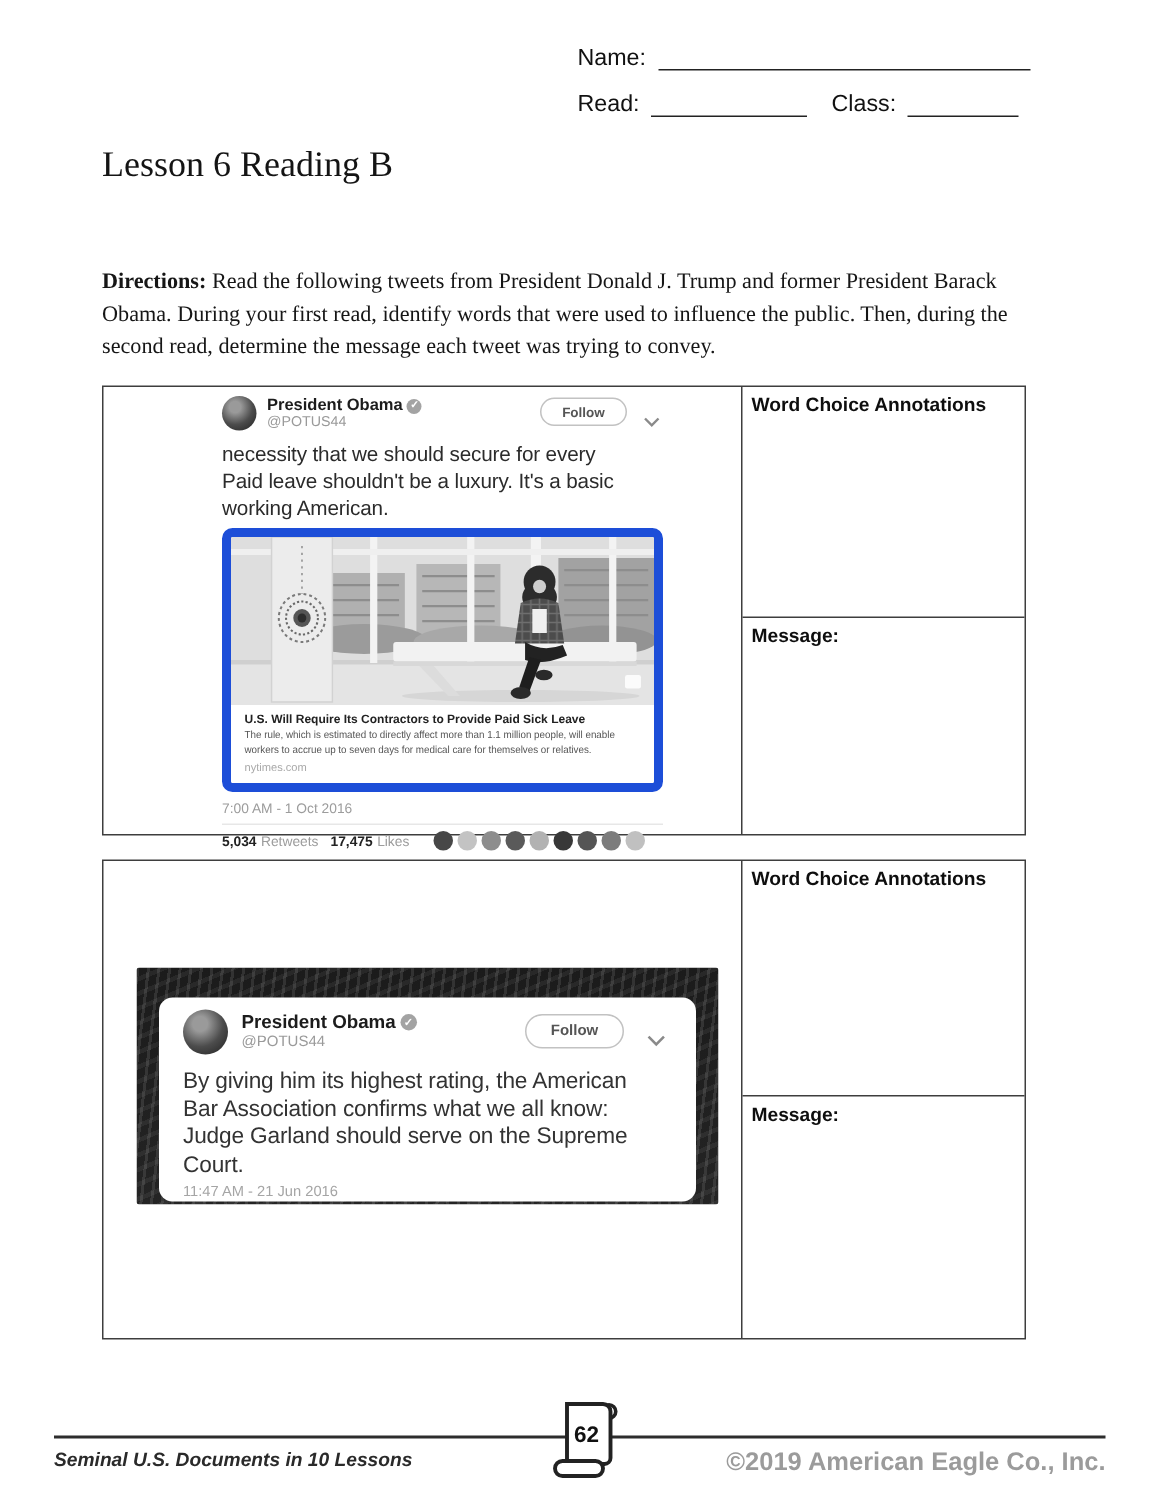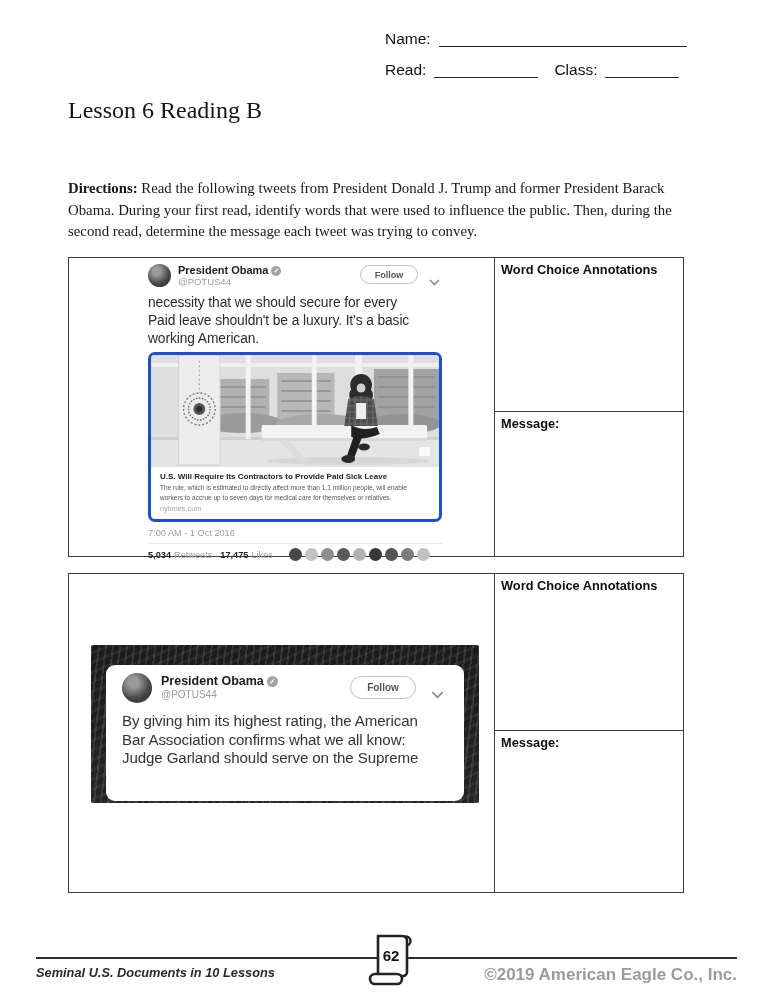--- a/index.html
+++ b/index.html
@@ -49,21 +49,21 @@
   .badge { display:inline-block; width:10px; height:10px; border-radius:50%; background:#a3a3a3;
     color:#fff; font-size:7px; line-height:10px; text-align:center; margin-left:3px; vertical-align:1px; }
   .follow-pill { position:absolute; display:flex; align-items:center; justify-content:center;
     border:1px solid #c2c2c2; border-radius:999px; background:#fff; color:#555; font-weight:700; cursor:pointer; }
   .tweet1 .follow-pill { right:24px; top:2px; width:58px; height:19px; font-size:9px; }
   .chev { position:absolute; }
   .tweet1 .chev { right:2px; top:9px; }
   .t1-text { margin-top:5px; font-size:13.8px; line-height:18px; color:#2b2b2b; letter-spacing:-.1px; }
   .t1-text div { white-space:nowrap; }
 
-  .link-card { margin-top:4px; border:3px solid #1d4ed8; border-radius:7px; overflow:hidden; background:#fff; cursor:pointer; }
+  .link-card { margin-top:4px; border:6px solid #1d4ed8; border-radius:7px; overflow:hidden; background:#fff; cursor:pointer; }
   .card-photo { display:block; width:100%; height:112px; }
   .card-body { padding:5px 9px 6px; }
   .card-title { font-size:8px; font-weight:700; color:#222; white-space:nowrap; }
   .card-desc { margin-top:2px; font-size:6.9px; line-height:9.6px; color:#555; }
   .card-desc div { white-space:nowrap; display:inline-block; transform:scaleX(.95); transform-origin:left; }
   .card-src { margin-top:2px; font-size:7.4px; color:#a8a8a8; }
 
   .t1-time { margin-top:6px; font-size:9.2px; color:#9c9c9c; }
   .t1-div { margin-top:5px; border-top:1px solid #e7e7e7; }
   .t1-stats { margin-top:4px; display:flex; align-items:center; font-size:9.2px; }
@@ -248,21 +248,23 @@
           <span class="chev">
             <svg width="13" height="8" viewBox="0 0 11 7">
                 <path d="M1 1 L5.5 5.5 L10 1" fill="none" stroke="#8a8a8a" stroke-width="1.5"></path>
               </svg>
           </span>
         </div>
         <div class="t2-text">
           <div>By giving him its highest rating, the American</div>
           <div>Bar Association confirms what we all know:</div>
           <div>Judge Garland should serve on the Supreme</div>
-        </div>
+          <div>Court.</div>
+        </div>
+        <div class="t2-time">11:47 AM - 21 Jun 2016</div>
       </div>
     </div>
 
     <div class="right-col">
       <div class="cell wc">
         <span>Word Choice Annotations</span>
       </div>
       <div class="cell">
         <span>Message:</span>
       </div>

